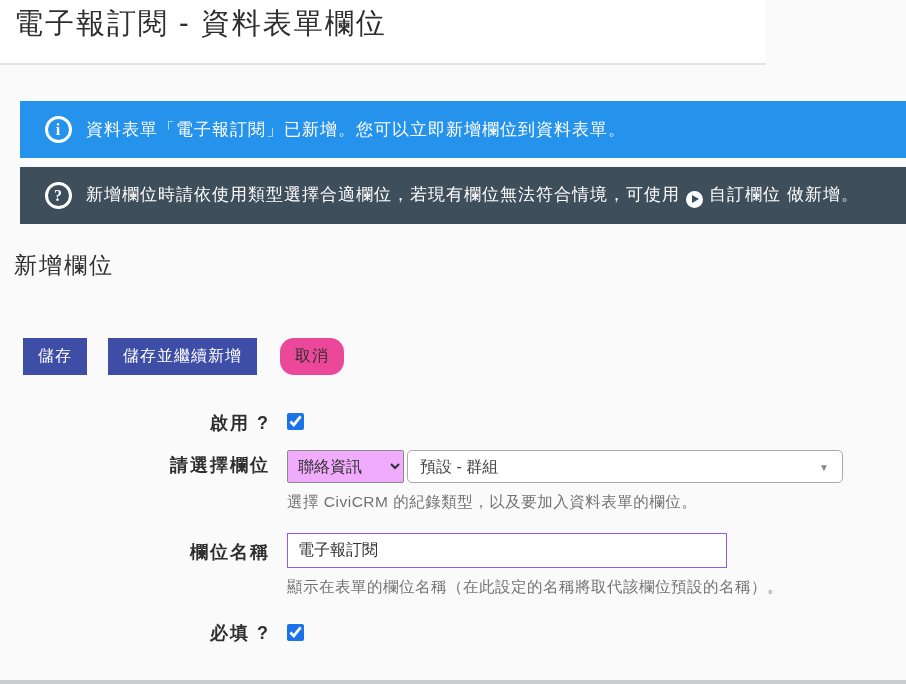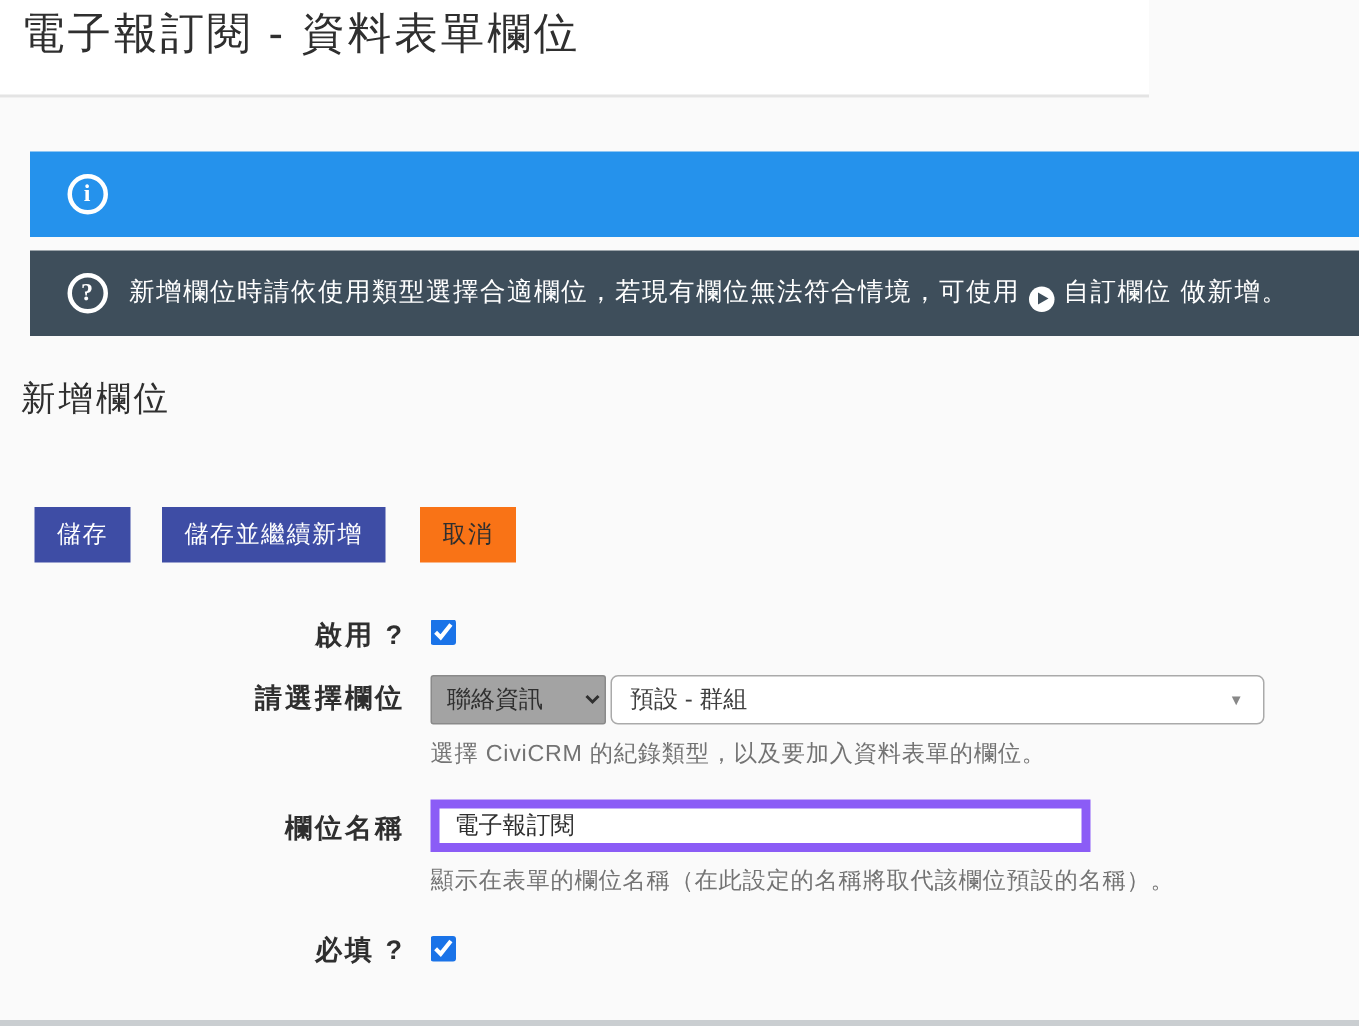--- a/index.html
+++ b/index.html
@@ -57,54 +57,54 @@
   }
 
   
   .toolbar { position:absolute; left:23px; top:338px; display:flex; }
   .btn {
     height:37px; border:none; cursor:pointer;
     font-family:inherit; font-size:16px; letter-spacing:1px;
     padding:0 15px; display:flex; align-items:center; justify-content:center;
   }
   .btn-primary { background: var(--button_bg, #3e4da5); color:#ffffff; margin-right:21px; }
-  .btn-cancel  { background:#f97316; color:#2f2f2f; margin-left:2px; }
+  .btn-cancel  { background:#ec4899; color:#2f2f2f; margin-left:2px;border-radius:14px; }
 
   
   .form-label {
     position:absolute; left:0; width:270px; text-align:right;
     font-size:18px; font-weight:bold; letter-spacing:2px; color:#2f2f2f;
     white-space:nowrap;
   }
   .checkbox {
     position:absolute; width:17px; height:17px;
     accent-color: var(--checkbox, #1a73e8); cursor:pointer;
   }
   #enabled-checkbox  { left:287px; top:413px; }
   #required-checkbox { left:287px; top:624px; }
 
   .record-type-select {
     position:absolute; left:287px; top:450px; width:117px; height:33px;
     font-family:inherit; font-size:16px; color:#2f2f2f;
-    border:1px solid #8a8a8a; border-radius:2px; background:#a3a3a3;
+    border:1px solid #8a8a8a; border-radius:2px; background:#f0abfc;
     padding:0 6px; cursor:pointer;
   }
   .field-select2 {
     position:absolute; left:407px; top:450px; width:436px; height:33px;
     border:1px solid #aaaaaa; border-radius:5px; background:#ffffff;
     font-size:16px; color:#3f3f3f; line-height:31px; padding-left:12px;
     cursor:pointer;
   }
   .field-select2 .select2-arrow {
     position:absolute; right:13px; top:0; line-height:33px;
     font-size:10px; color:#888888;
   }
   .text-input {
     position:absolute; left:287px; top:533px; width:440px; height:35px;
-    border:6px solid #8b5cf6; background:#ffffff;
+    border:1px solid #8b5cf6; background:#ffffff;
     font-family:inherit; font-size:16px; color:#2f2f2f; padding:0 10px;
   }
   .help-text {
     position:absolute; left:287px;
     font-size:15.5px; color:#737373; letter-spacing:0.5px; white-space:nowrap;
   }
   #help-select { top:492px; }
   #help-name   { top:577px; }
   #help-required { top:647px; }
 
@@ -122,20 +122,21 @@
 <body>
 
 <div class="page">
 
   <div class="header">
     <h1 class="page-title">電子報訂閱 - 資料表單欄位</h1>
   </div>
 
   <div class="alert alert-info">
     <span class="circle-icon">i</span>
+    <span class="alert-text">資料表單「電子報訂閱」已新增。您可以立即新增欄位到資料表單。</span>
   </div>
 
   <div class="alert alert-help">
     <span class="circle-icon">?</span>
     <span class="alert-text"><span>新增欄位時請依使用類型選擇合適欄位，若現有欄位無法符合情境，可使用</span><span class="play-icon"></span><a class="custom-field-link">自訂欄位</a><span>做新增。</span></span>
   </div>
 
   <h2 class="section-heading">新增欄位</h2>
 
   <div class="toolbar">

